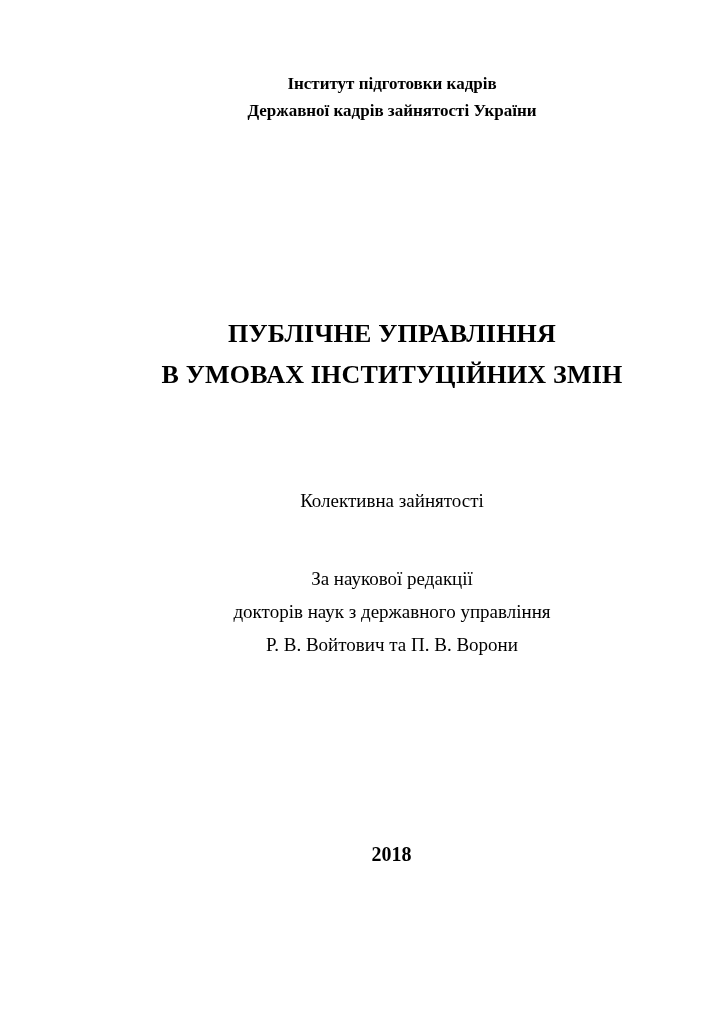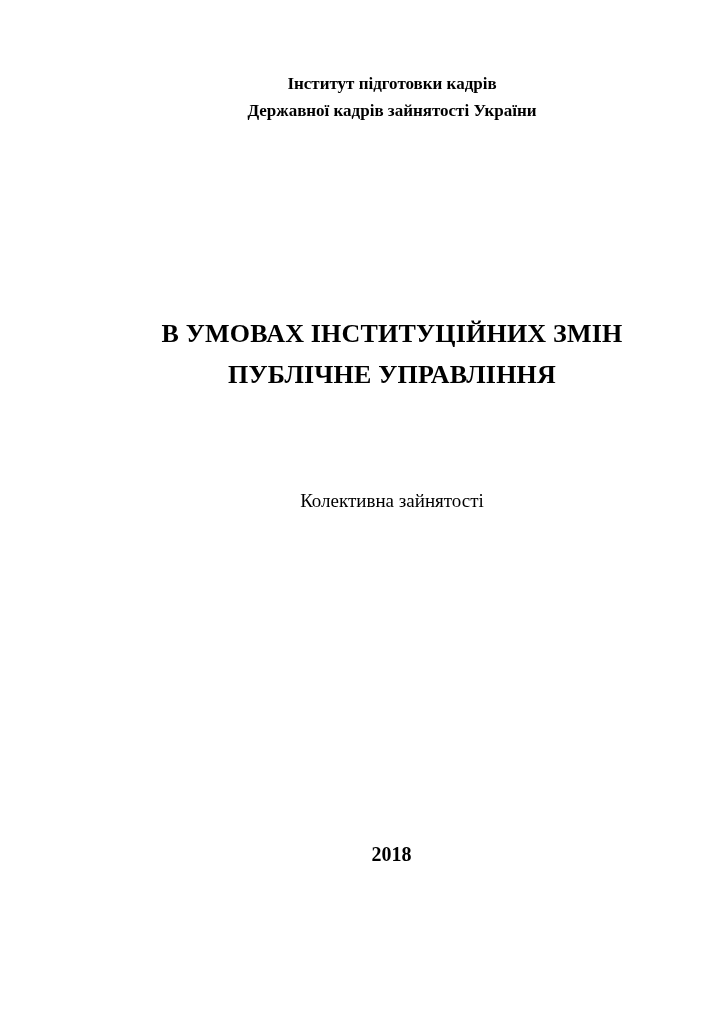--- a/index.html
+++ b/index.html
@@ -74,22 +74,27 @@
 <body>
 
 <div class="page">
 
   <div class="institution">
     <span class="line">Інститут підготовки кадрів</span>
     <span class="line">Державної кадрів зайнятості України</span>
   </div>
 
   <div class="title-block">
+    <span class="line">ПУБЛІЧНЕ УПРАВЛІННЯ</span>
     <span class="line">В УМОВАХ ІНСТИТУЦІЙНИХ ЗМІН</span>
-    <span class="line">ПУБЛІЧНЕ УПРАВЛІННЯ</span>
   </div>
 
   <div class="subtitle">Колективна зайнятості</div>
 
+  <div class="editors">
+    <span class="line">За наукової редакції</span>
+    <span class="line">докторів наук з державного управління</span>
+    <span class="line">Р. В. Войтович та П. В. Ворони</span>
+  </div>
 
   <div class="year">2018</div>
 
 </div>
 
 </body></html>

